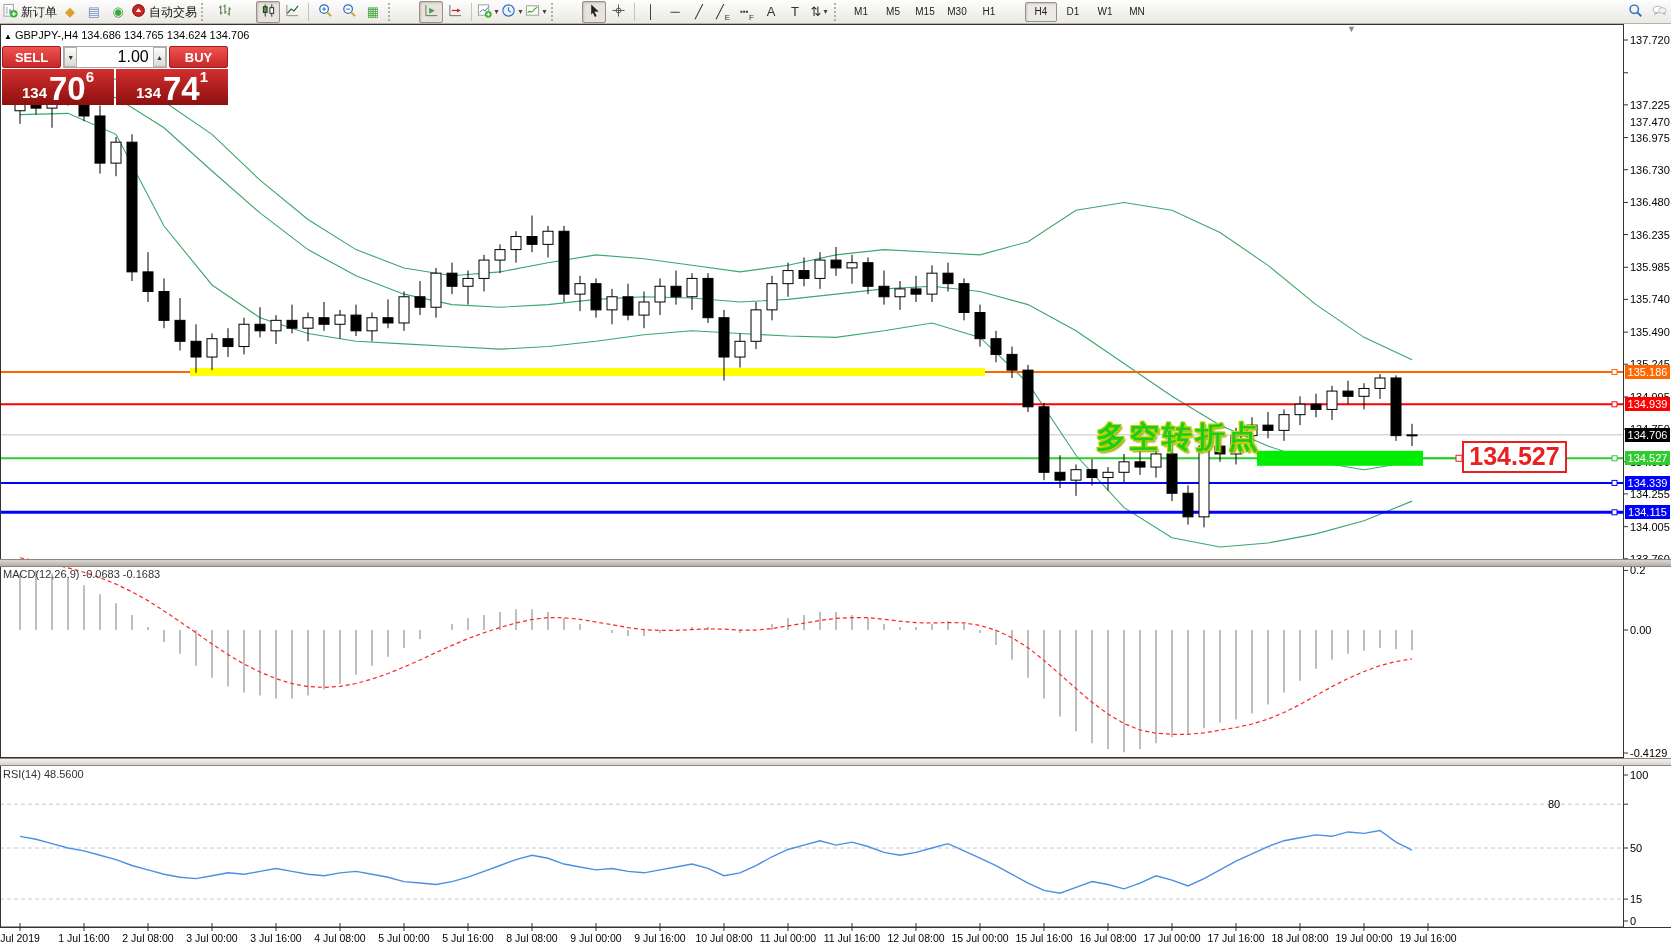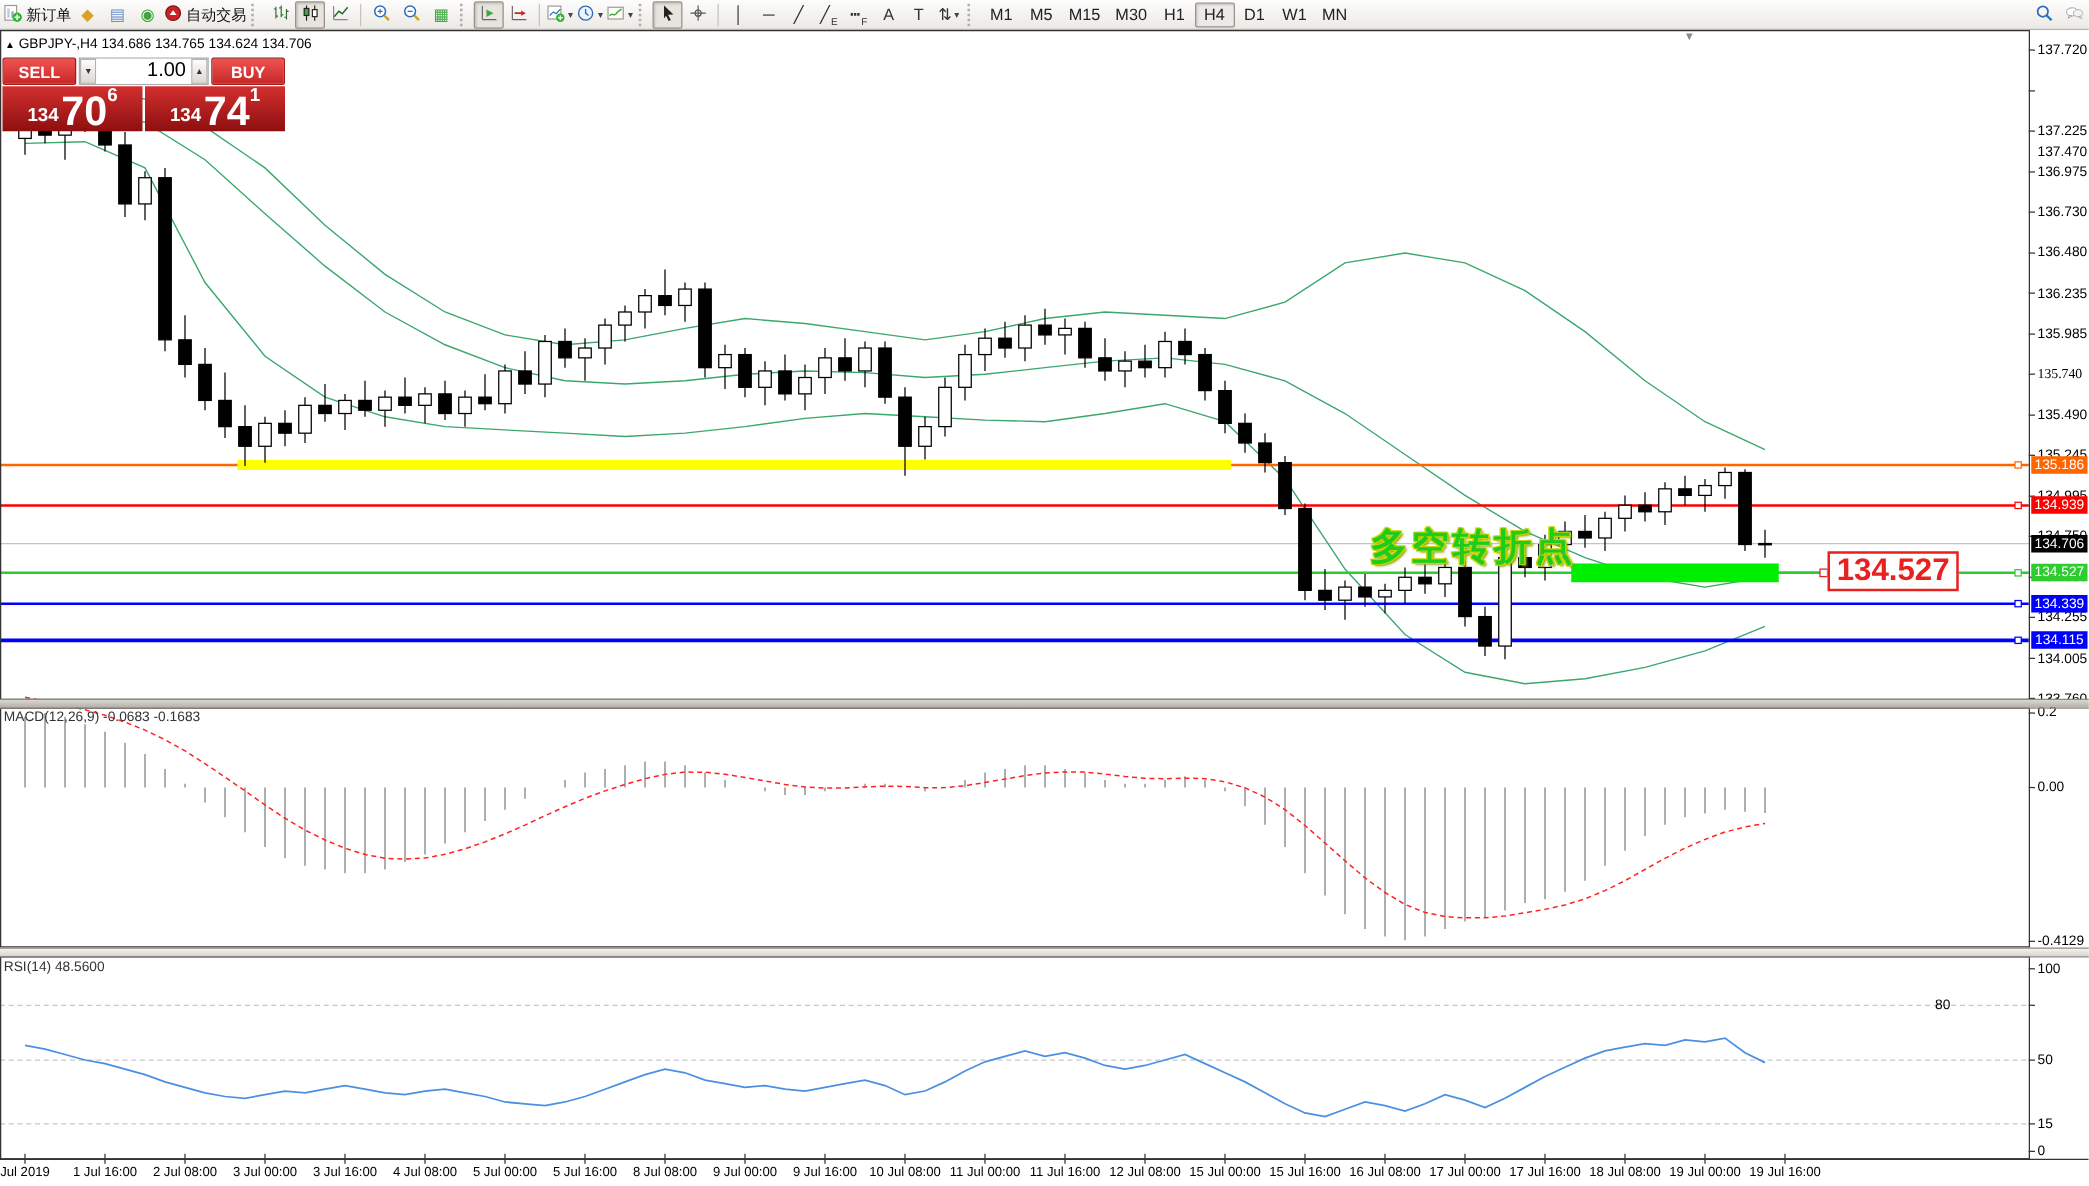--- a/index.html
+++ b/index.html
@@ -2,29 +2,29 @@
 <html><head>
 <meta charset="utf-8">
 <style>
   html,body{margin:0;padding:0;width:1671px;height:949px;overflow:hidden;background:#fff;
     font-family:"Liberation Sans","DejaVu Sans",sans-serif;}
   
   #toolbar{position:absolute;left:0;top:0;width:1671px;height:24px;display:flex;align-items:center;
     background:linear-gradient(#fdfdfd,#ece9e4);border-bottom:1px solid #b5b2ab;z-index:10;padding-left:2px;box-sizing:border-box;}
   .tbtn{height:20px;min-width:22px;display:inline-flex;align-items:center;justify-content:center;
     border:1px solid transparent;border-radius:2px;margin:0 0;cursor:default;background:transparent;font-size:13px;line-height:1;}
-  .tbtn.pressed{border:1px solid #979186;background:#e7e4de;box-shadow:inset 1px 1px 2px rgba(0,0,0,.18);}
+  .tbtn.pressed{border:1px solid #979186;background:#e7e4de;box-shadow:inset 1px 1px 2px rgba(0,0,0,.18);margin-left:20px;}
   .tbtn .lbl{font-size:12px;color:#111;margin-left:3px;white-space:nowrap;}
   .tbtn .glyph{font-size:13px;}
   .tbtn .sub{font-size:8px;color:#333;margin-left:1px;align-self:flex-end;}
   .tbtn svg{width:15px;height:15px;}
   .dd{font-size:8px;color:#444;margin-left:2px;}
   .tsep{width:1px;height:18px;background:#c6c2ba;margin:0 4px;}
   .tgrip{width:4px;height:18px;border-left:2px dotted #b3afa6;margin:0 5px 0 3px;}
-  .tf{font-size:13px;color:#222;padding:0 5px;height:18px;min-width:20px;}
+  .tf{font-size:10px;color:#222;padding:0 5px;height:18px;min-width:20px;}
   .tf.pressed{background:#eceae6;border:1px solid #989288;box-shadow:inset 1px 1px 2px rgba(0,0,0,.15);}
   .tspacer{flex:1;}
   
   #chart{position:absolute;left:0;top:0;z-index:1;}
   .abs{position:absolute;}
   #symbol-info{left:4px;top:29px;font-size:11px;color:#000;z-index:3;white-space:nowrap;}
   #symbol-info .tri{font-size:8px;margin-right:3px;}
   
   #trade-panel{left:2px;top:46px;width:226px;z-index:6;}
   #tp-row1{display:flex;height:22px;align-items:stretch;}
@@ -617,21 +617,21 @@
 
 <div id="generated">
     <div class="abs ax" style="left:1630px;top:34px;">137.720</div>
     <div class="abs ax" style="left:1630px;top:69px;margin-top:47px;">137.470</div>
     <div class="abs ax" style="left:1630px;top:98.8450000000006px;">137.225</div>
     <div class="abs ax" style="left:1630px;top:131.5950000000006px;">136.975</div>
     <div class="abs ax" style="left:1630px;top:163.6900000000012px;">136.730</div>
     <div class="abs ax" style="left:1630px;top:196.4400000000012px;">136.480</div>
     <div class="abs ax" style="left:1630px;top:228.53499999999806px;">136.235</div>
     <div class="abs ax" style="left:1630px;top:261.28499999999804px;">135.985</div>
-    <div class="abs ax" style="left:1630px;top:293.37999999999863px;font-family:Liberation Serif, serif;">135.740</div>
+    <div class="abs ax" style="left:1630px;top:293.37999999999863px;">135.740</div>
     <div class="abs ax" style="left:1630px;top:326.12999999999863px;">135.490</div>
     <div class="abs ax" style="left:1630px;top:358.2249999999992px;">135.245</div>
     <div class="abs ax" style="left:1630px;top:390.9749999999992px;">134.995</div>
     <div class="abs ax" style="left:1630px;top:423.0699999999998px;">134.750</div>
     <div class="abs ax" style="left:1630px;top:455.8199999999998px;">134.500</div>
     <div class="abs ax" style="left:1630px;top:487.9150000000004px;">134.255</div>
     <div class="abs ax" style="left:1630px;top:520.6650000000004px;">134.005</div>
     <div class="abs ax" style="left:1630px;top:552.760000000001px;">133.760</div>
     <div class="abs ax" style="left:1630px;top:564.4px;">0.2</div>
     <div class="abs ax" style="left:1630px;top:624px;">0.00</div>

